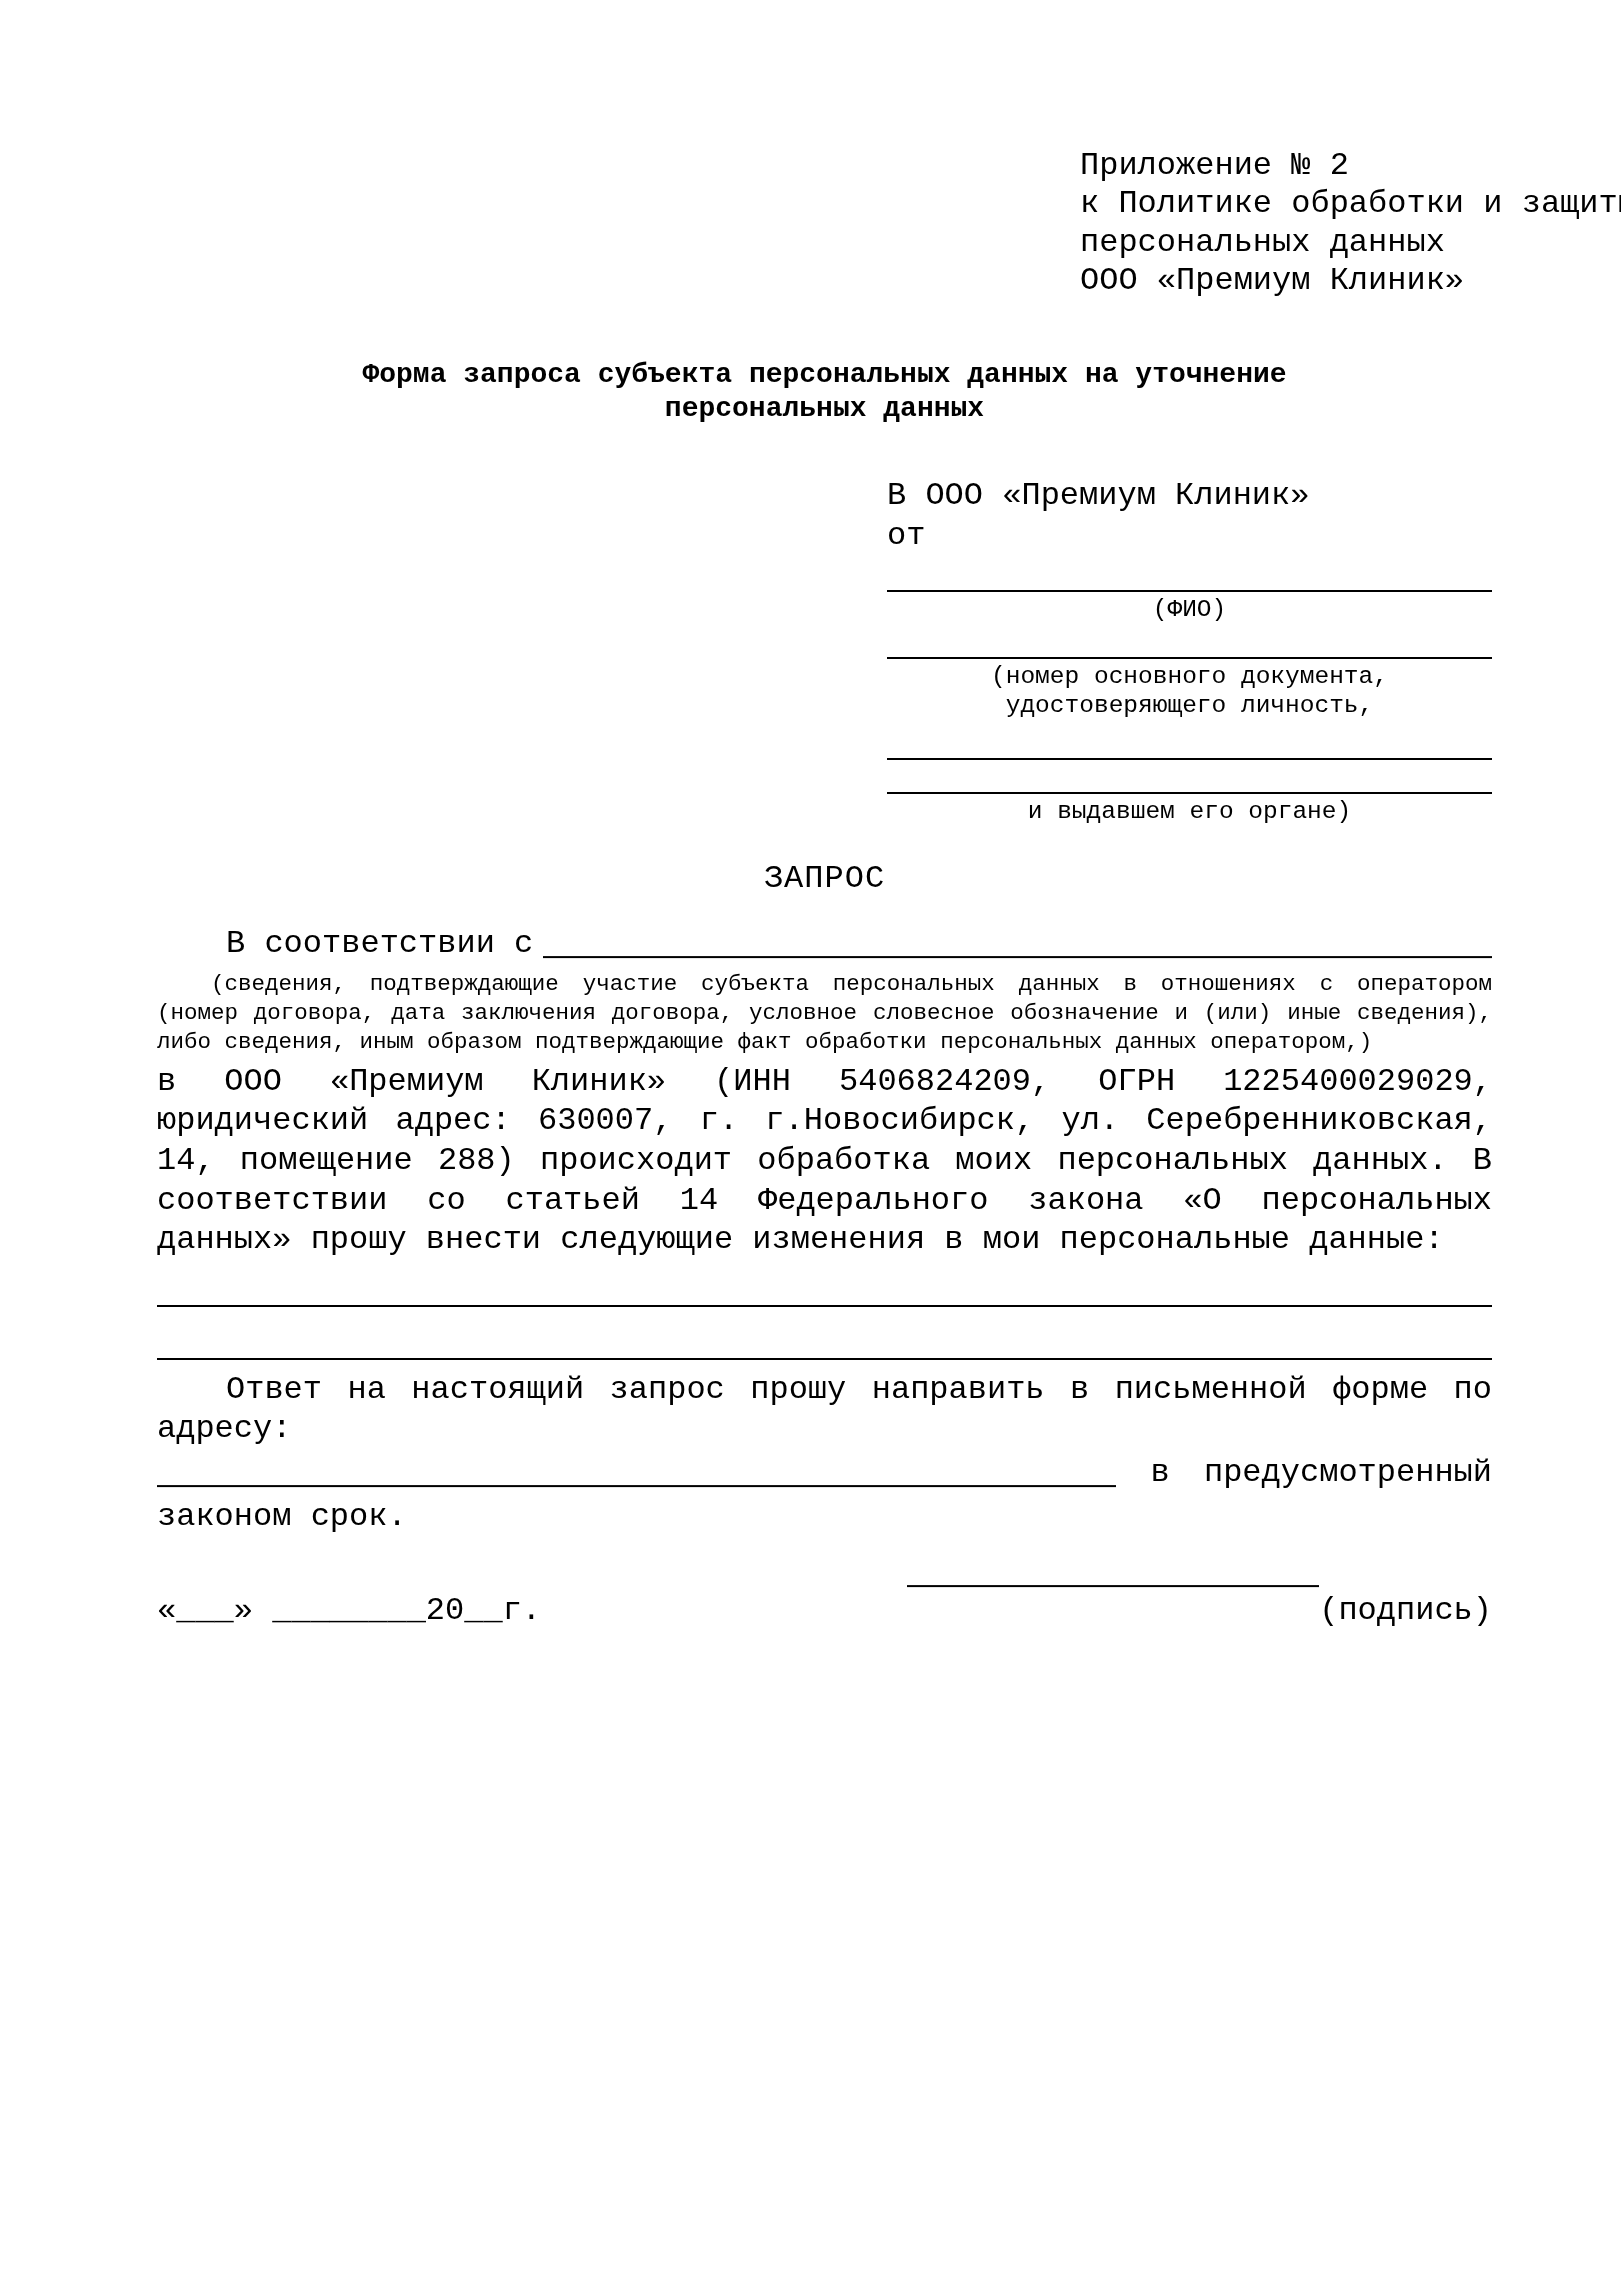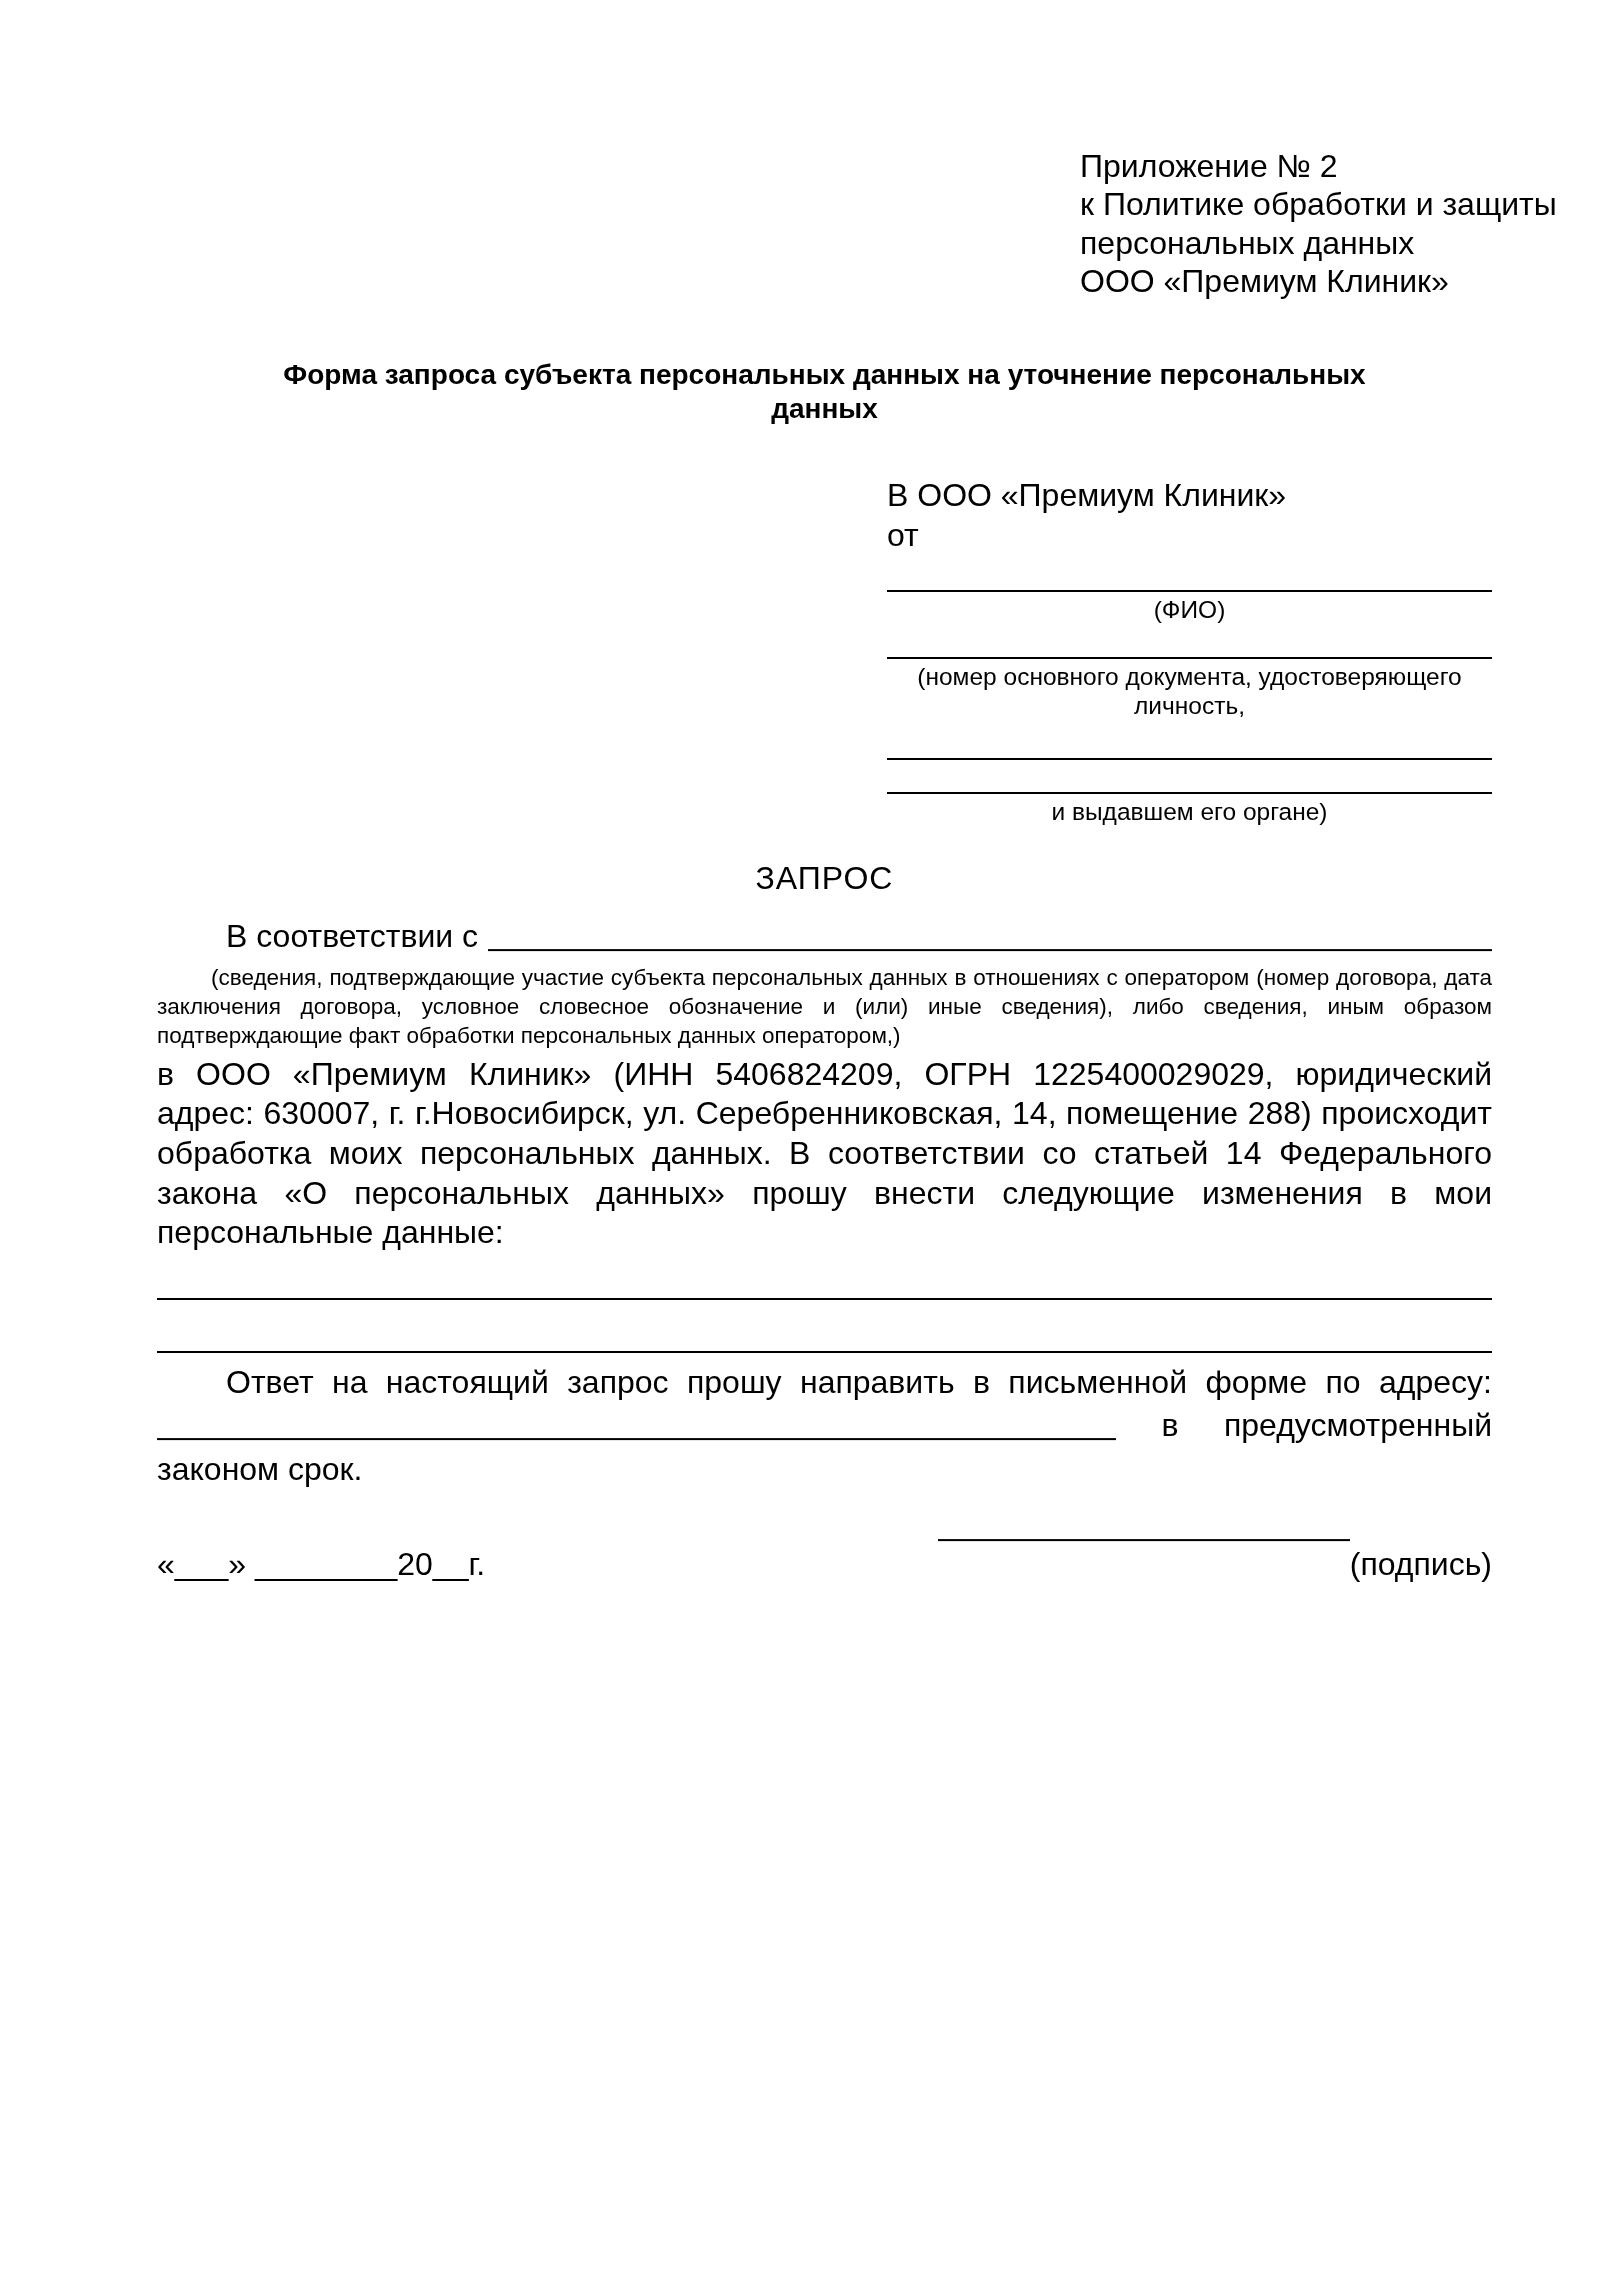--- a/index.html
+++ b/index.html
@@ -7,21 +7,21 @@
     padding: 0;
     background: #888;
   }
   .page {
     position: relative;
     width: 1621px;
     height: 2294px;
     margin: 0 auto;
     background: #ffffff;
     color: #000000;
-    font-family: Liberation Sans, sans-serif;
+    font-family: Liberation Mono, monospace;
     font-size: 32px;
     line-height: 1.24;
     padding: 147px 129px 0 157px;
     box-sizing: border-box;
     overflow: hidden;
   }
 
   
   .annex {
     margin-left: 923px;
@@ -60,21 +60,21 @@
   }
 
   .zapros {
     text-align: center;
     margin-top: 32px;
     letter-spacing: 1px;
   }
 
   .accordance {
     display: flex;
-    margin-top: 19px;
+    margin-top: 26px;
   }
   .accordance .prefix {
     padding-left: 69px;
     white-space: nowrap;
   }
   .accordance .blank {
     flex: 1;
     border-bottom: 2.9px solid #000;
     transform: translateY(-5.9px);
     margin-left: 9.8px;

